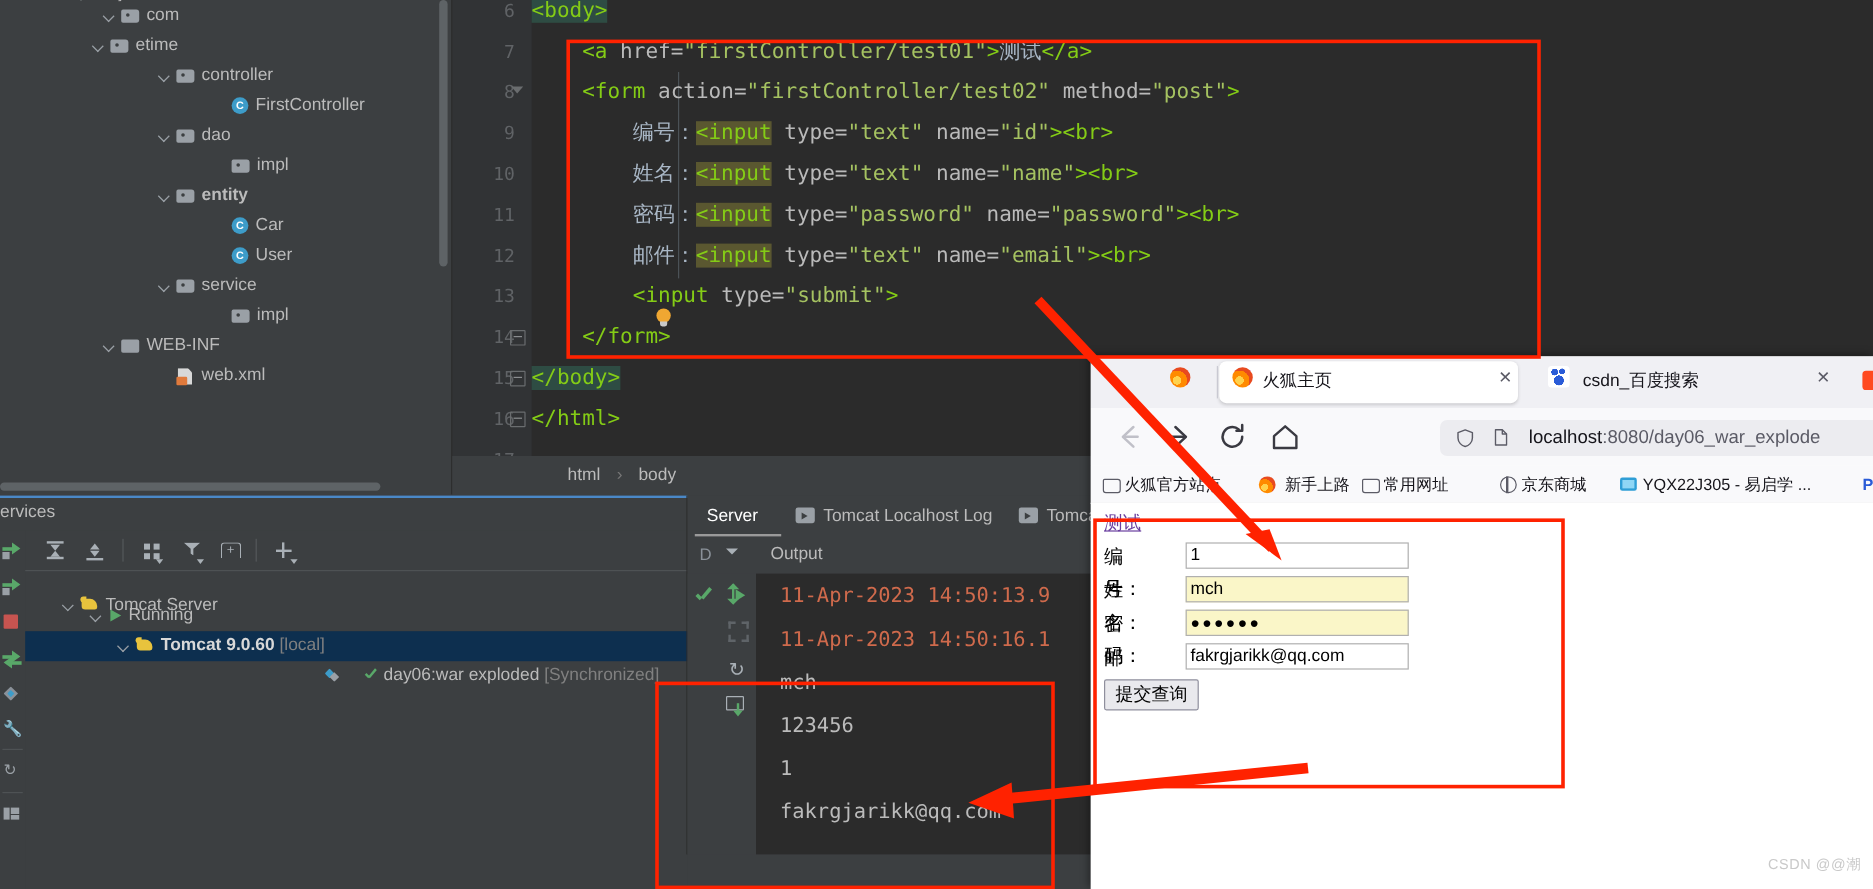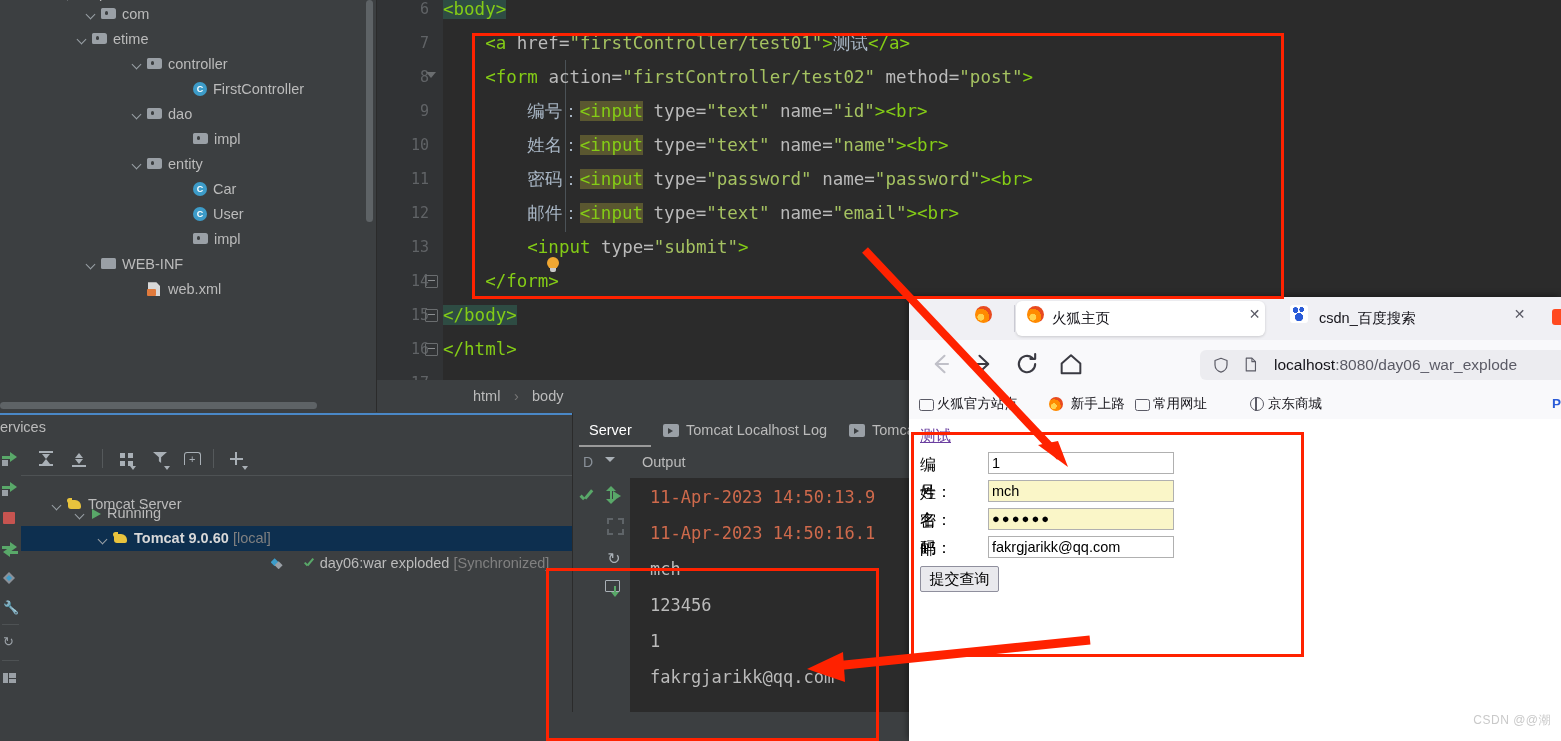--- a/index.html
+++ b/index.html
@@ -320,23 +320,24 @@
 
     <div class="tree-panel">
       <div id="tree-rows">
           <div class="tree-row" style="padding-left: 62px; height: 13px; line-height: 13px; overflow: hidden; margin-top: -12px;"><span class="chev"></span><span class="ic srcblue"></span><span class="lbl">java</span></div>
           <div class="tree-row" style="padding-left: 85px;"><span class="chev"></span><span class="ic folder"></span><span class="lbl">com</span></div>
           <div class="tree-row" style="padding-left: 76px;"><span class="chev"></span><span class="ic folder"></span><span class="lbl">etime</span></div>
           <div class="tree-row" style="padding-left: 131px;"><span class="chev"></span><span class="ic folder"></span><span class="lbl">controller</span></div>
           <div class="tree-row" style="padding-left: 177px;"><span class="chev none"></span><span class="ic cls"></span><span class="lbl">FirstController</span></div>
           <div class="tree-row" style="padding-left: 131px;"><span class="chev"></span><span class="ic folder"></span><span class="lbl">dao</span></div>
           <div class="tree-row" style="padding-left: 177px;"><span class="chev none"></span><span class="ic folder"></span><span class="lbl">impl</span></div>
-          <div class="tree-row" style="padding-left: 131px;"><span class="chev"></span><span class="ic folder"></span><span class="lbl">entity</span></div>
+          <div class="tree-row" style="padding-left: 131px; font-weight: bold;"><span class="chev"></span><span class="ic folder"></span><span class="lbl">entity</span></div>
           <div class="tree-row" style="padding-left: 177px;"><span class="chev none"></span><span class="ic cls"></span><span class="lbl">Car</span></div>
           <div class="tree-row" style="padding-left: 177px;"><span class="chev none"></span><span class="ic cls"></span><span class="lbl">User</span></div>
+          <div class="tree-row" style="padding-left: 131px;"><span class="chev"></span><span class="ic folder"></span><span class="lbl">service</span></div>
           <div class="tree-row" style="padding-left: 177px;"><span class="chev none"></span><span class="ic folder"></span><span class="lbl">impl</span></div>
           <div class="tree-row" style="padding-left: 85px;"><span class="chev"></span><span class="ic folder2"></span><span class="lbl">WEB-INF</span></div>
           <div class="tree-row" style="padding-left: 131px;"><span class="chev none"></span><span class="ic xml"></span><span class="lbl">web.xml</span></div>
         </div>
       <div class="tree-scroll"></div>
       <div class="tree-hscroll"></div>
     </div>
     <div class="tree-sep"></div>
 
     <div class="editor">
@@ -570,20 +571,23 @@
       <div class="bm" style="left:140px;">
         <span class="ffico" style="position:relative;display:inline-block;top:3px;left:0;width:14px;height:14px;"></span>
         <span style="margin-left:4px;">新手上路</span>
       </div>
       <div class="bm" style="left:226px;">
         <span class="bm-folder"></span><span>常用网址</span>
       </div>
       <div class="bm" style="left:341px;">
         <span class="globe"></span><span>京东商城</span>
       </div>
+      <div class="bm" style="left:441px;">
+        <span class="monitor"></span><span>YQX22J305 - 易启学 ...</span>
+      </div>
       <div class="bm" style="left:643px;color:#2a5bd7;font-weight:bold;">P</div>
     </div>
 
     <div class="b-content">
       <a class="pg-link">测试</a>
       <div id="form-rows">
           <div class="frow" style="top: 32px;">
             <span class="flabel">编号：</span>
             <div class="finput">1</div>
           </div>

